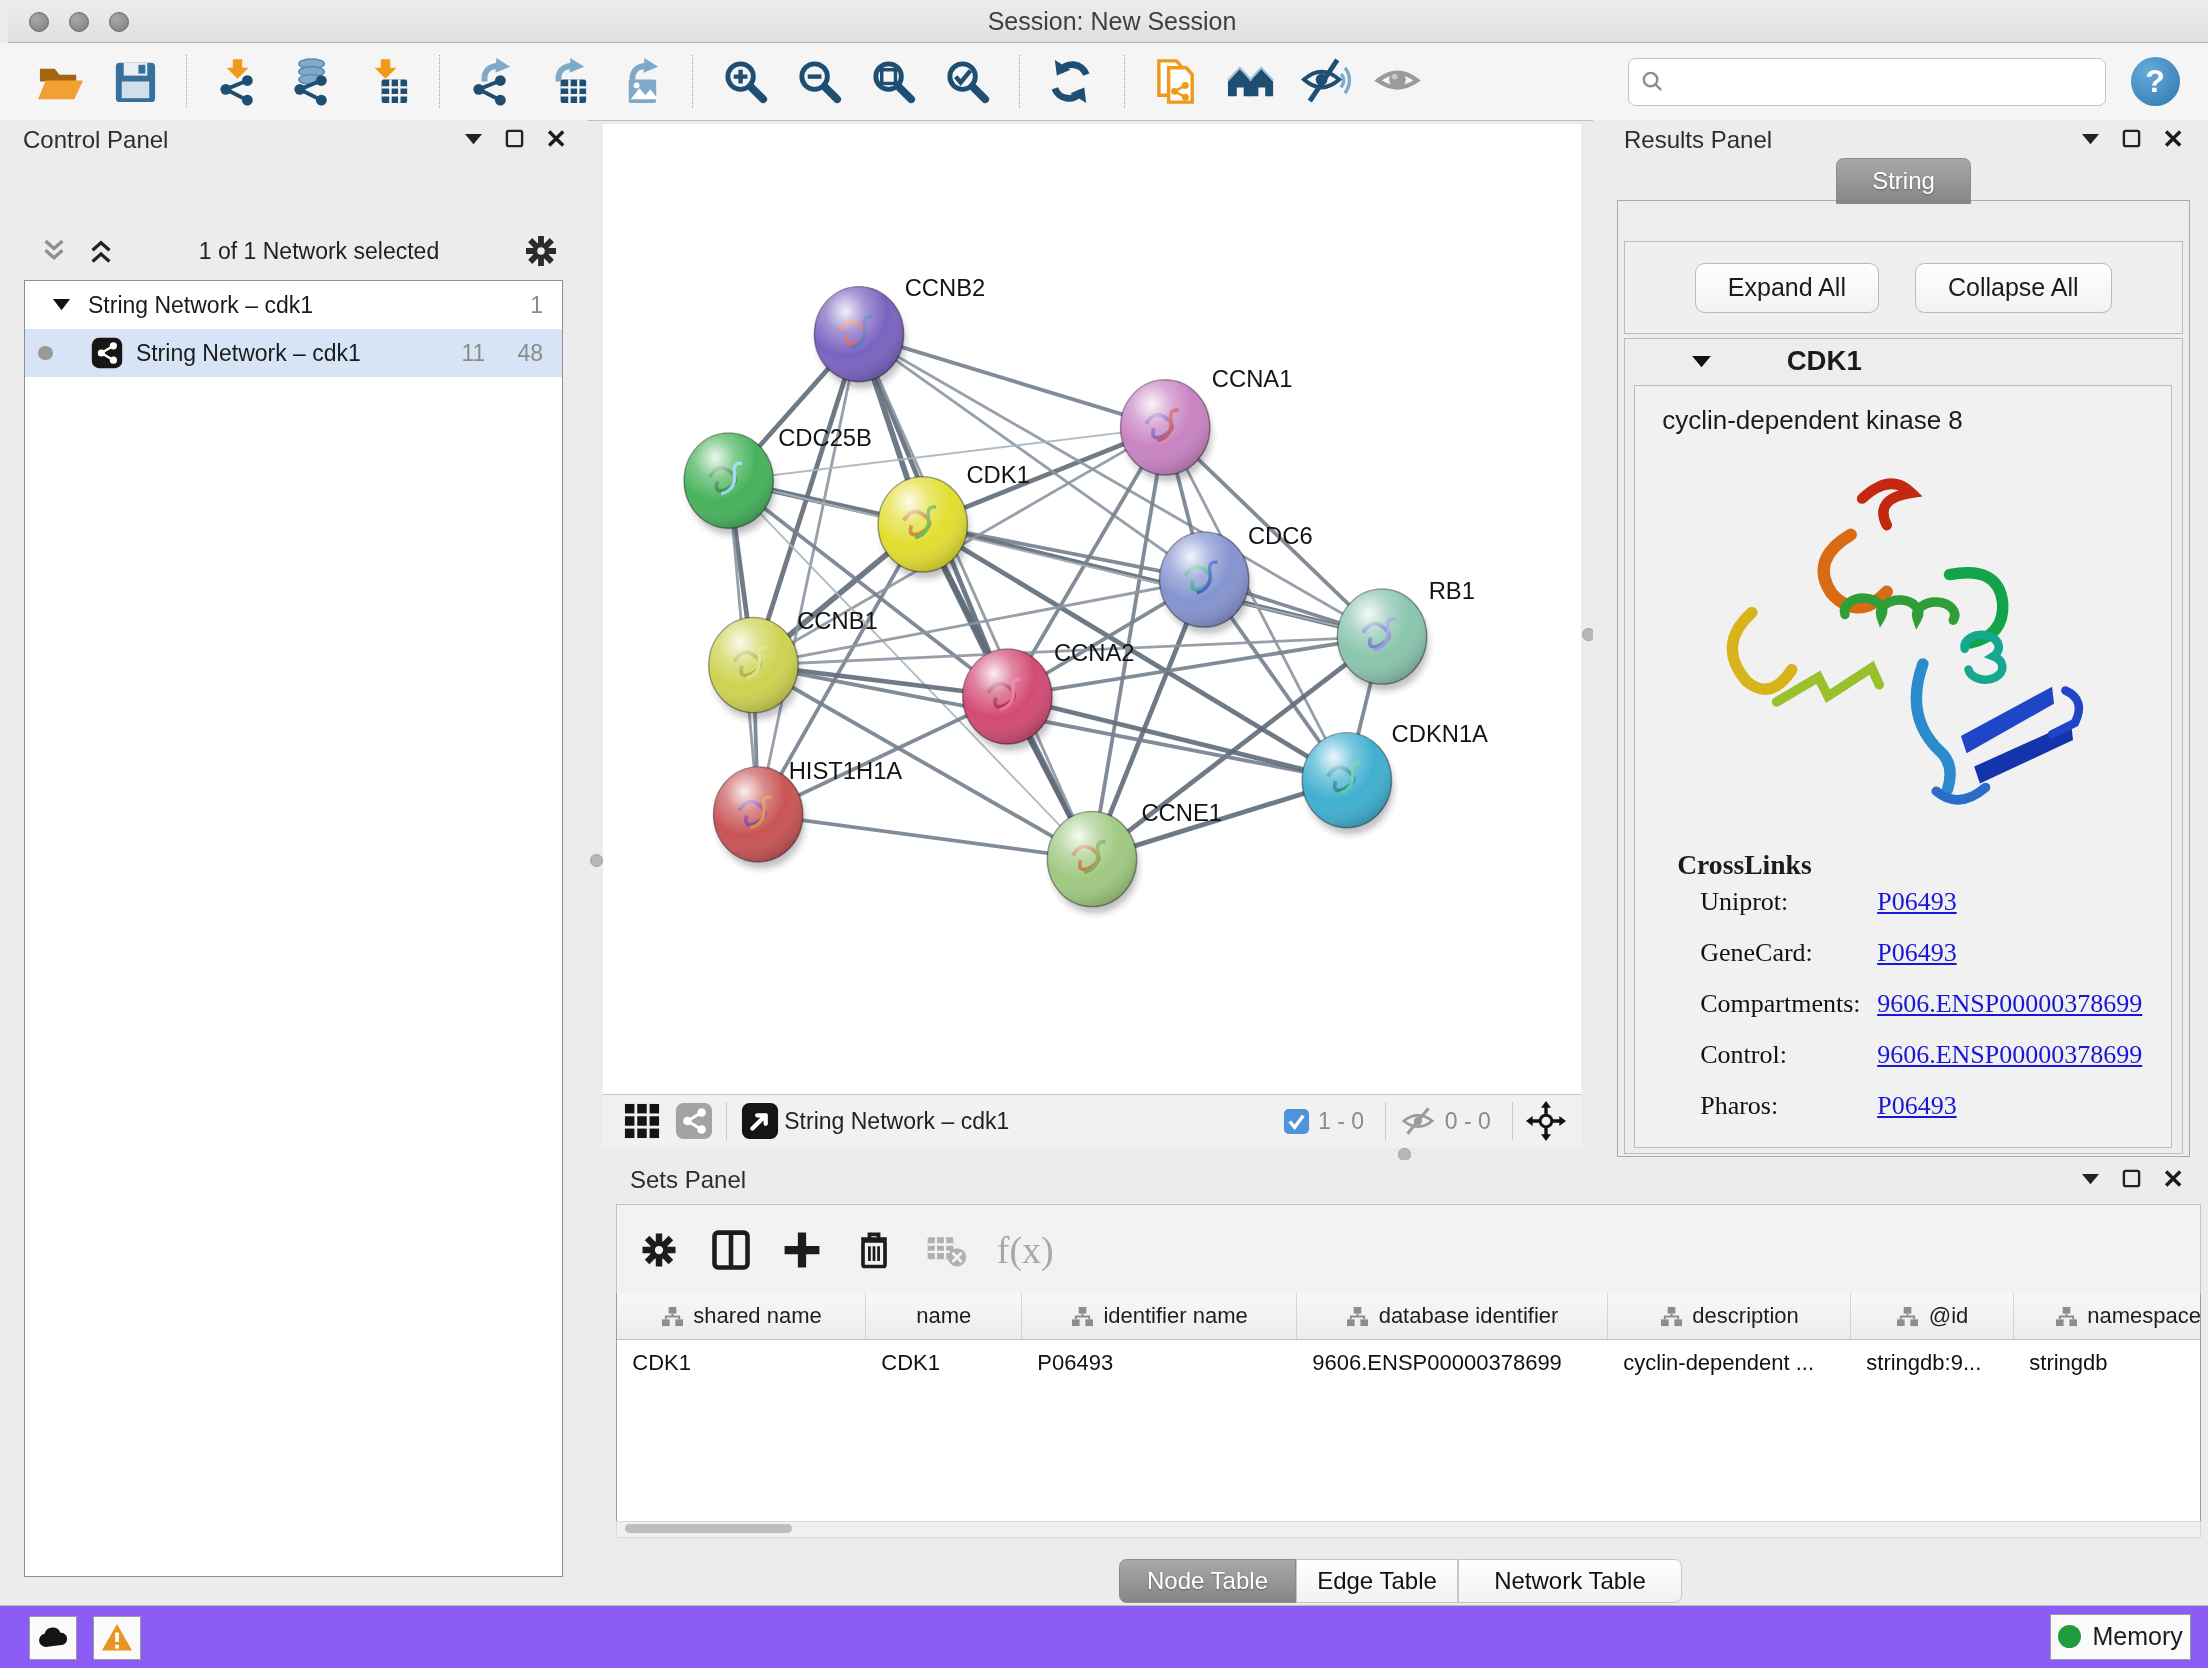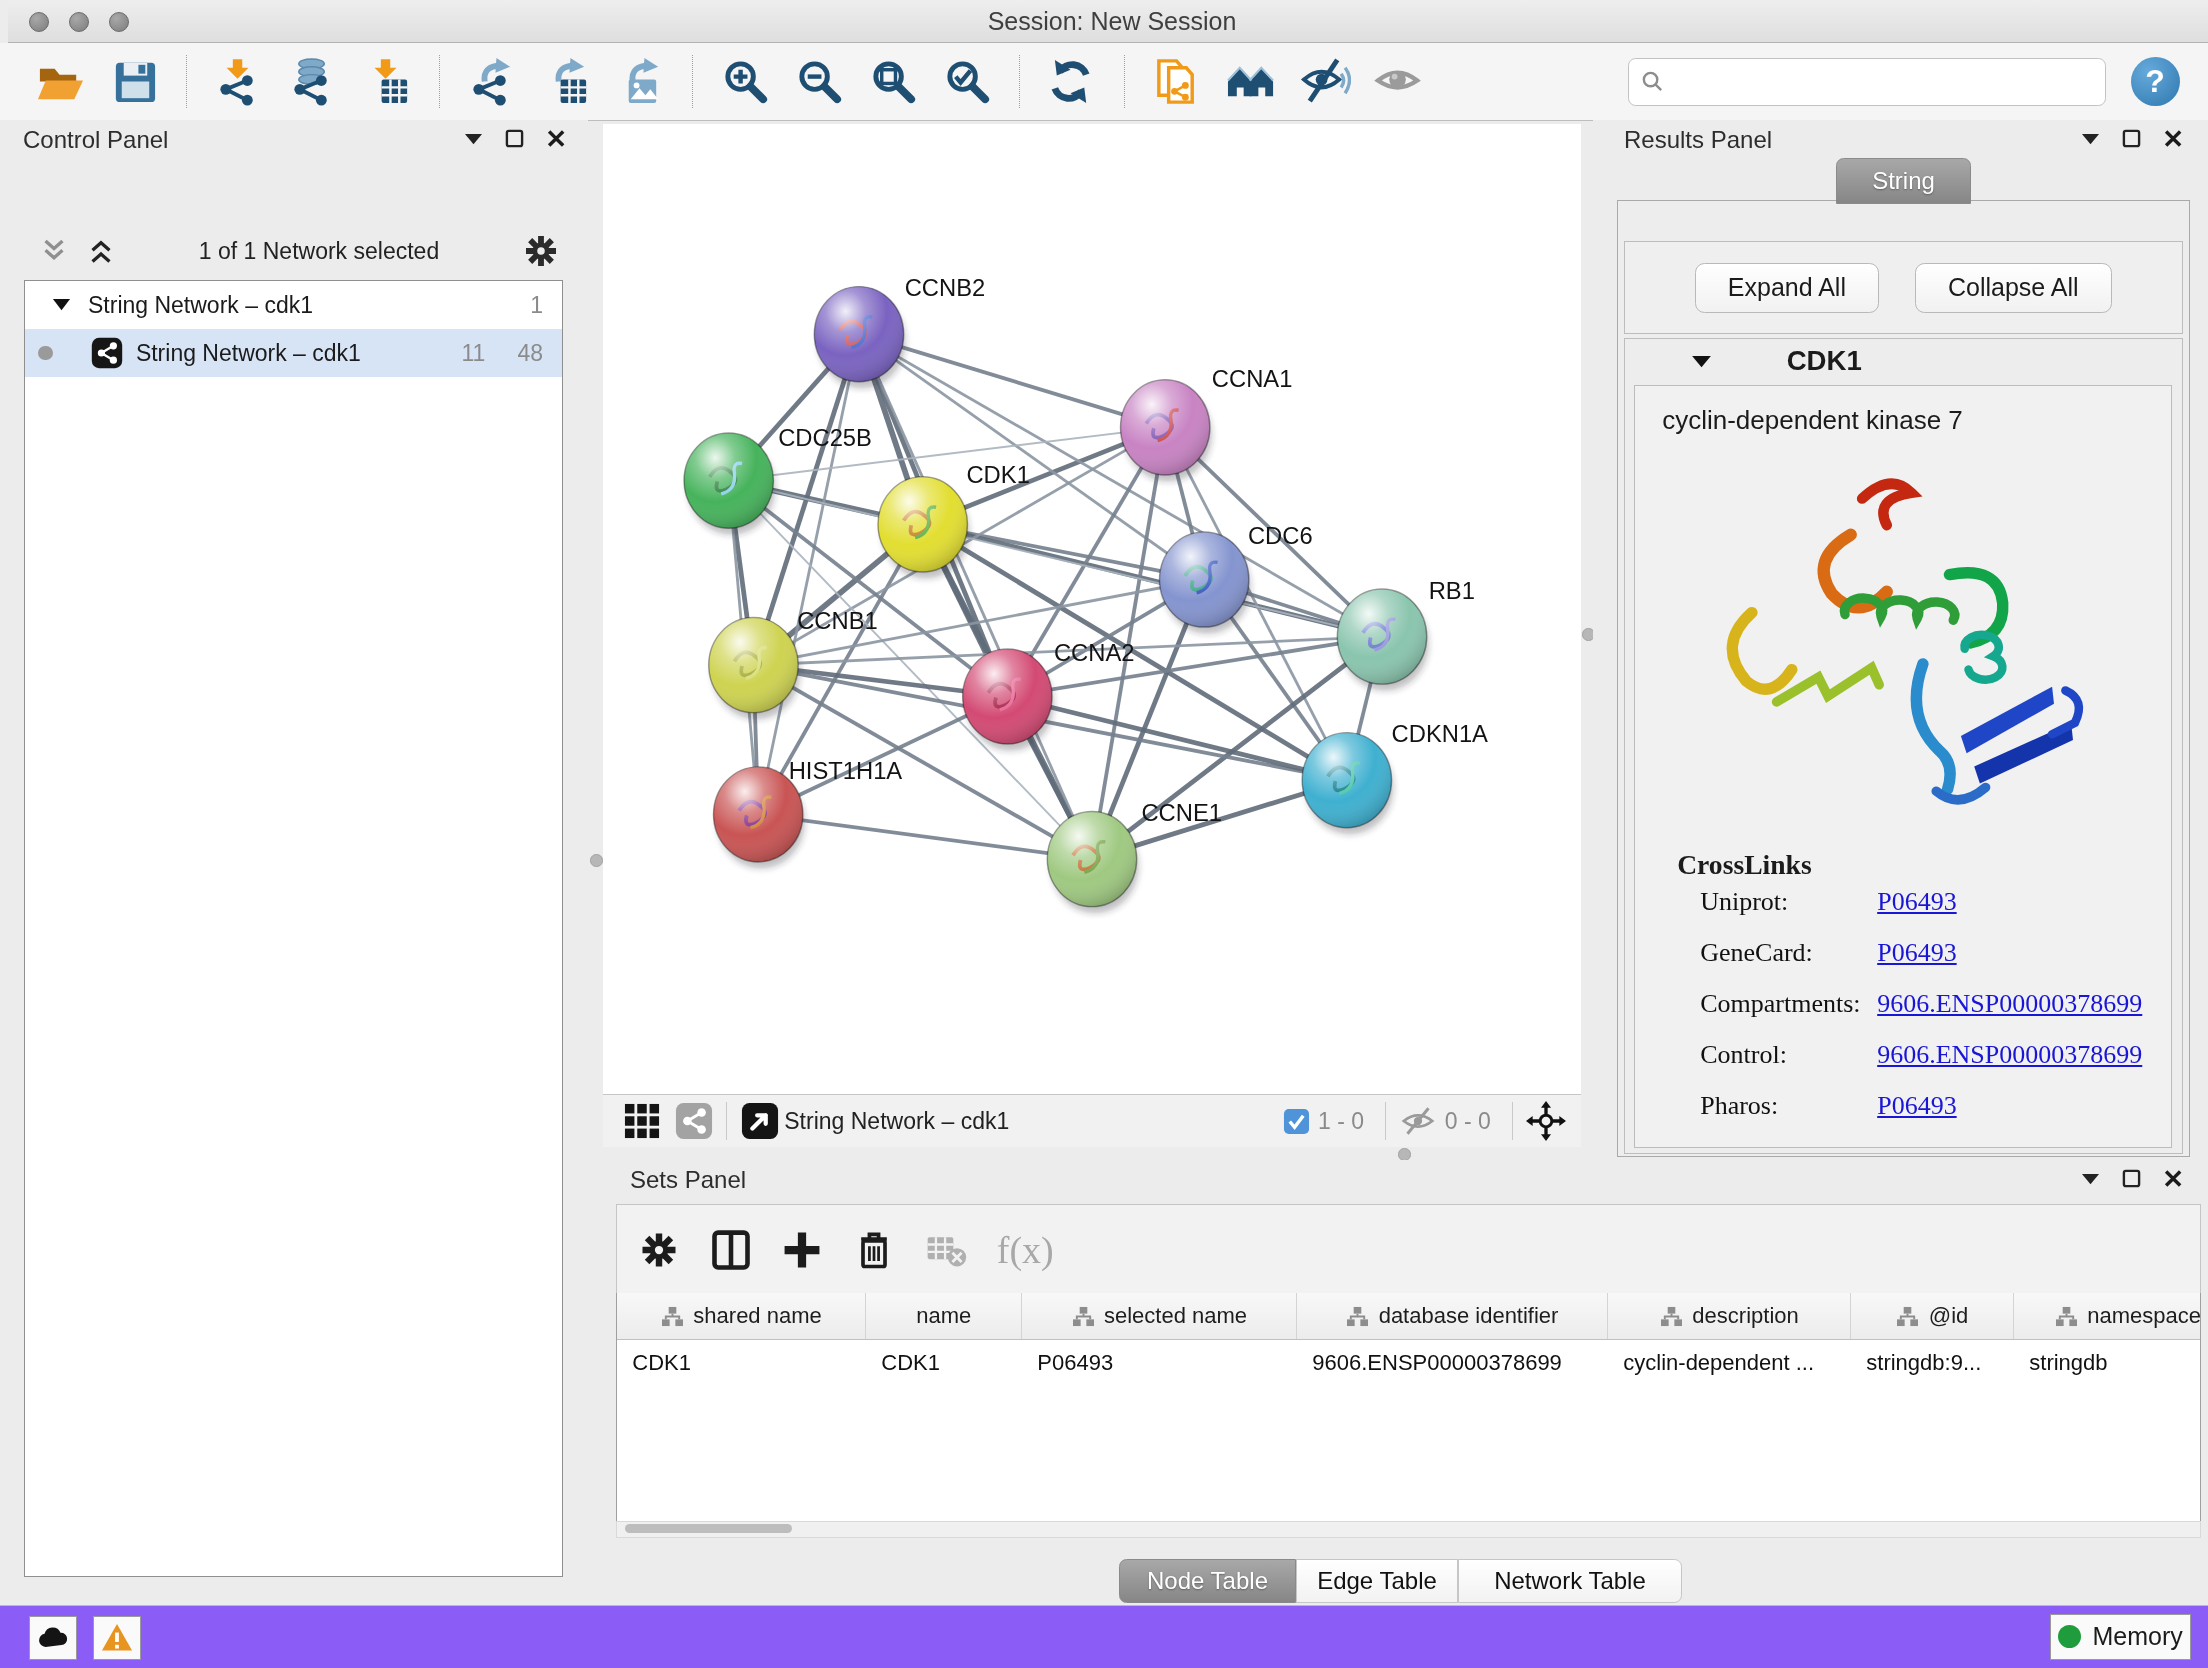--- a/index.html
+++ b/index.html
@@ -568,21 +568,21 @@
       <div class="rp-btn">Collapse All</div>
     </div>
     <div id="rp-card">
       <div id="rp-card-head">
         <svg width="23" height="15" viewBox="0 0 24 16" style="margin-left:65px">
           <path d="M2 2 h20 l-10 12z" fill="#111"></path>
         </svg>
         <div id="rp-entry-name">CDK1</div>
       </div>
       <div id="rp-inner">
-        <div id="rp-desc">cyclin-dependent kinase 7</div>
+        <div id="rp-desc">cyclin-dependent kinase 8</div>
         <svg width="476" height="380" viewBox="0 0 500 400" style="margin:17px 0 0 28.5px">
           <g fill="none" stroke-linecap="round">
             <path d="M208 48 q30 -28 52 -6 q-40 6 -26 34" stroke="#c42810" stroke-width="11"></path>
             <path d="M196 86 q-44 26 -20 62 q28 30 58 -2" stroke="#d96b14" stroke-width="13"></path>
             <path d="M92 168 q-38 34 -6 72 q26 22 48 -12" stroke="#d8b41c" stroke-width="12"></path>
             <path d="M118 262 l44 -26 l10 20 l46 -30 l8 18" stroke="#9ac02c" stroke-width="10"></path>
             <path d="M190 170 a20 14 0 1 1 38 2 a20 14 0 1 1 38 2 a20 14 0 1 1 38 2" stroke="#2f9e38" stroke-width="10"></path>
             <path d="M300 128 q52 -10 56 30 q2 34 -34 42" stroke="#12a448" stroke-width="12"></path>
             <path d="M316 206 a18 13 0 1 1 30 8 a18 13 0 1 1 -26 14" stroke="#16a88e" stroke-width="9"></path>
             <path d="M272 222 q-20 56 18 92 q16 14 8 40" stroke="#2a8ccc" stroke-width="12"></path>
@@ -685,21 +685,21 @@
         <div class="th" style="width:156px">
           <span>name</span>
         </div>
         <div class="th" style="width:275px">
           <svg width="23" height="21" viewBox="0 0 24 22">
   <rect x="8" y="1" width="8" height="7" fill="#8d8d8d"></rect>
             <rect x="1" y="14" width="8" height="7" fill="#8d8d8d"></rect>
   <rect x="15" y="14" width="8" height="7" fill="#8d8d8d"></rect>
   <path d="M12 8 v3 M5 14 v-3 h14 v3" fill="none" stroke="#8d8d8d" stroke-width="2"></path>
           </svg>
-          <span>selected name</span>
+          <span>identifier name</span>
         </div>
         <div class="th" style="width:311px">
           <svg width="23" height="21" viewBox="0 0 24 22">
   <rect x="8" y="1" width="8" height="7" fill="#8d8d8d"></rect>
             <rect x="1" y="14" width="8" height="7" fill="#8d8d8d"></rect>
   <rect x="15" y="14" width="8" height="7" fill="#8d8d8d"></rect>
   <path d="M12 8 v3 M5 14 v-3 h14 v3" fill="none" stroke="#8d8d8d" stroke-width="2"></path>
           </svg>
           <span>database identifier</span>
         </div>

